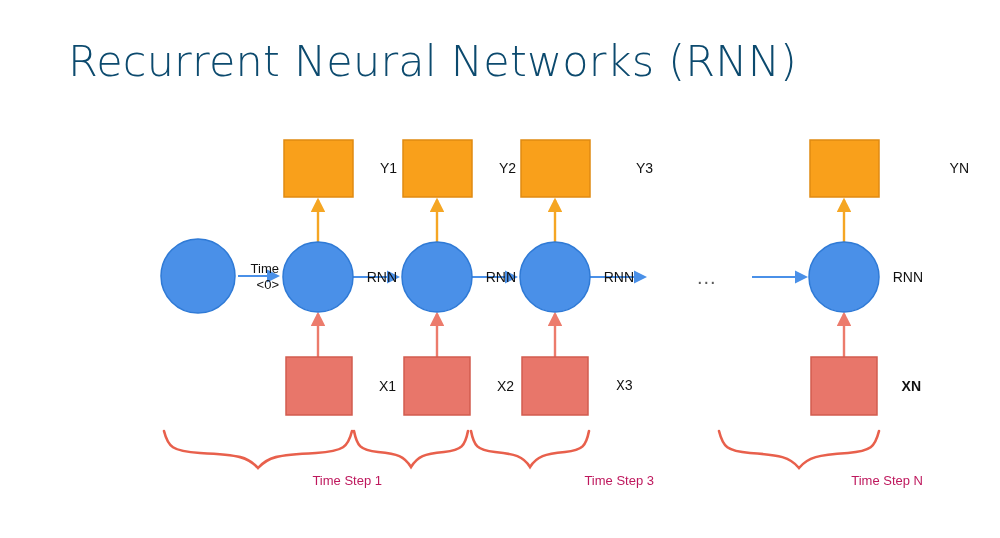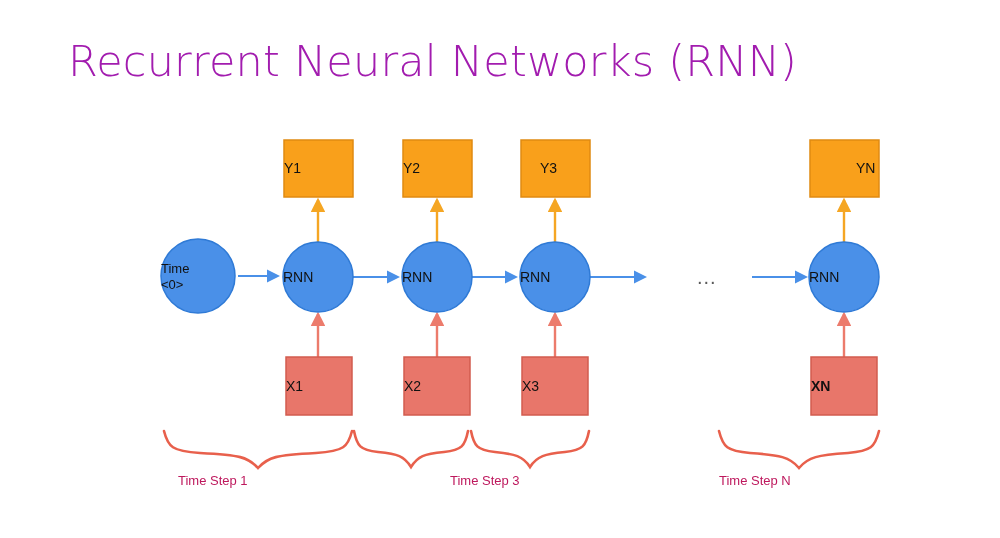--- a/index.html
+++ b/index.html
@@ -20,37 +20,38 @@
     inset: 0;
     background: #ffffff;
   }
   #slide-title {
     position: absolute;
     left: 68px;
     top: 36px;
     font-size: 43px;
     font-weight: 300;
     letter-spacing: 0.2px;
-    color: #a21caf;
+    color: #0c4a6e;
     white-space: nowrap;
     font-family: "DejaVu Sans", sans-serif;
   }
   #diagram {
     position: absolute;
     left: 0;
     top: 0;
     width: 1000px;
     height: 538px;
   }
   .node-label {
     position: absolute;
-    text-align: left;
+    text-align: right;
     pointer-events: none;
     color: #111111;
     font-family: "Liberation Sans", sans-serif;
+    padding-left: 44px;
   }
   .box-label {
     font-size: 14px;
   }
   .circle-label {
     font-size: 14px;
   }
   .state-label {
     font-size: 13px;
     line-height: 15px;
@@ -148,21 +149,21 @@
   <div class="node-label circle-label" style="left:283px; top:269px; width:70px;">RNN</div>
   <div class="node-label circle-label" style="left:402px; top:269px; width:70px;">RNN</div>
   <div class="node-label circle-label" style="left:520px; top:269px; width:70px;">RNN</div>
   <div class="node-label circle-label" style="left:809px; top:269px; width:70px;">RNN</div>
 
   <div class="node-label state-label" style="left:161px; top:261px; width:74px;">Time</div>
   <div class="node-label state-label" style="left:161px; top:277px; width:74px;">&lt;0&gt;</div>
 
   <div class="node-label box-label" style="left:286px; top:378px; width:66px;">X1</div>
   <div class="node-label box-label" style="left:404px; top:378px; width:66px;">X2</div>
-  <div class="node-label box-label" style="left:522px; top:378px; width:67px;">X3</div>
+  <div class="node-label box-label" style="left:522px; top:378px; width:67px;font-family:Liberation Mono, monospace;">X3</div>
   <div class="node-label box-label" style="left:811px; top:378px; width:66px;font-weight:bold;">XN</div>
 
   <div class="ellipsis-label" style="left:697px; top:266px;">...</div>
 
   <div class="node-label step-label" style="left:178px; top:473px; width:160px;">Time Step 1</div>
   <div class="node-label step-label" style="left:450px; top:473px; width:160px;">Time Step 3</div>
   <div class="node-label step-label" style="left:719px; top:473px; width:160px;">Time Step N</div>
 
 </div>
 

